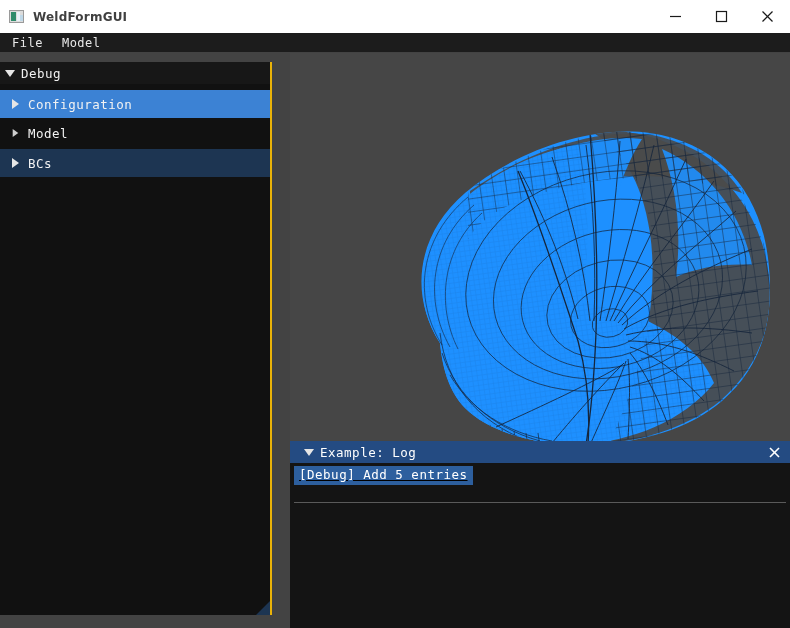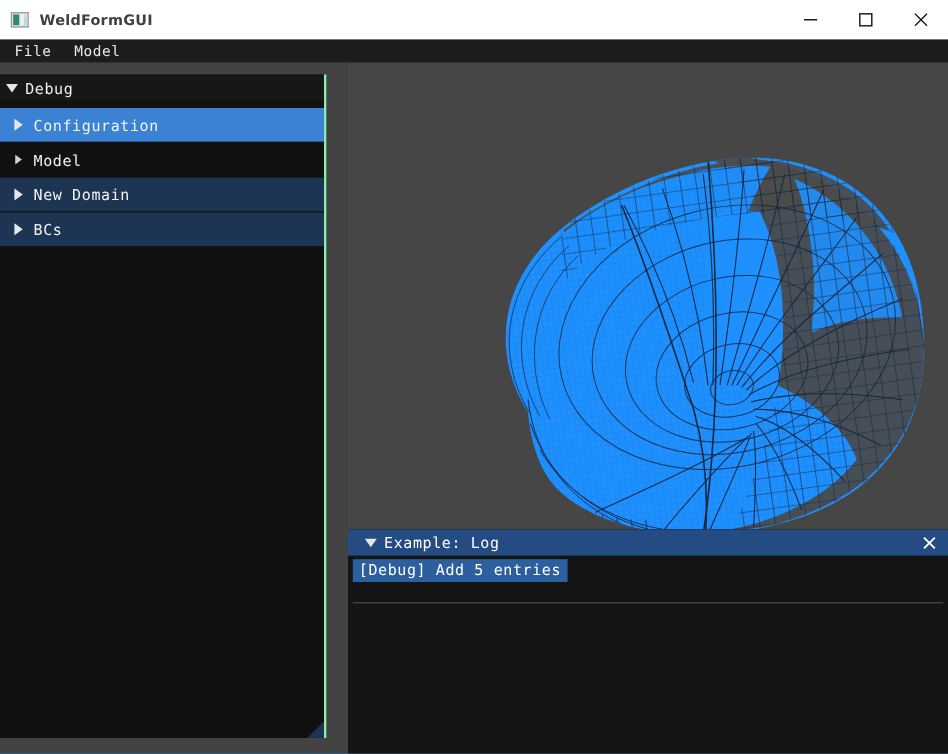--- a/index.html
+++ b/index.html
@@ -55,21 +55,21 @@
   
   .viewport{
     position:absolute;left:290px;top:0px;width:500px;height:575px;
     background:#464646;overflow:hidden;
   }
   .viewport svg{display:block;position:absolute;left:0;top:0;}
 
   
   .debug-panel{
     position:absolute;left:0;top:9px;width:272px;height:553px;
-    background:#111111;border-right:2px solid #86efac;
+    background:#111111;border-right:2px solid #eab308;
     box-sizing:border-box;overflow:hidden;
   }
   .dp-header{
     height:22px;background:#171717;display:flex;align-items:center;
     padding-left:5px;
   }
   .tri-down{
     width:0;height:0;border-left:5px solid transparent;border-right:5px solid transparent;
     border-top:7px solid #e6e6e6;margin-right:6px;flex:0 0 auto;
   }
@@ -101,21 +101,21 @@
   }
   .lw-titlebar{
     height:22px;background:#244b82;display:flex;align-items:center;
     padding-left:14px;position:relative;
   }
   .lw-title{font-size:12.5px;color:#ffffff;letter-spacing:.5px;}
   .lw-close{
     position:absolute;right:6px;top:0;height:22px;width:20px;
     display:flex;align-items:center;justify-content:center;color:#ffffff;
   }
-  .lw-body{padding:3px 4px 8px 4px;}
+  .lw-body{padding:3px 4px 8px 4px;text-decoration:underline;}
   .lw-row{display:flex;align-items:center;margin-bottom:4px;}
   .btn{
     font-family:"DejaVu Sans Mono","Liberation Mono",monospace;
     font-size:12.5px;color:#ffffff;letter-spacing:.5px;
     background:#1f4775;padding:2px 5px 3px 5px;line-height:14px;
     border:0;display:inline-block;
   }
   .btn.hot{background:#2d5f9e;}
   .btn+.btn{margin-left:9px;}
   .filter-input{
@@ -292,24 +292,20 @@
         <div class="dp-item sel">
           <span class="tri-right"></span>
           <span class="dp-label">Configuration</span>
         </div>
         <div class="dp-item-gap"></div>
         <div class="dp-item plain">
           <span class="tri-right dim"></span>
           <span class="dp-label">Model</span>
         </div>
         <div class="dp-item-gap"></div>
-        <div class="dp-item idle">
-          <span class="tri-right"></span>
-          <span class="dp-label">New Domain</span>
-        </div>
         <div class="dp-item-gap"></div>
         <div class="dp-item idle">
           <span class="tri-right"></span>
           <span class="dp-label">BCs</span>
         </div>
       </div>
 
       <div class="dp-grip"></div>
     </div>
 

